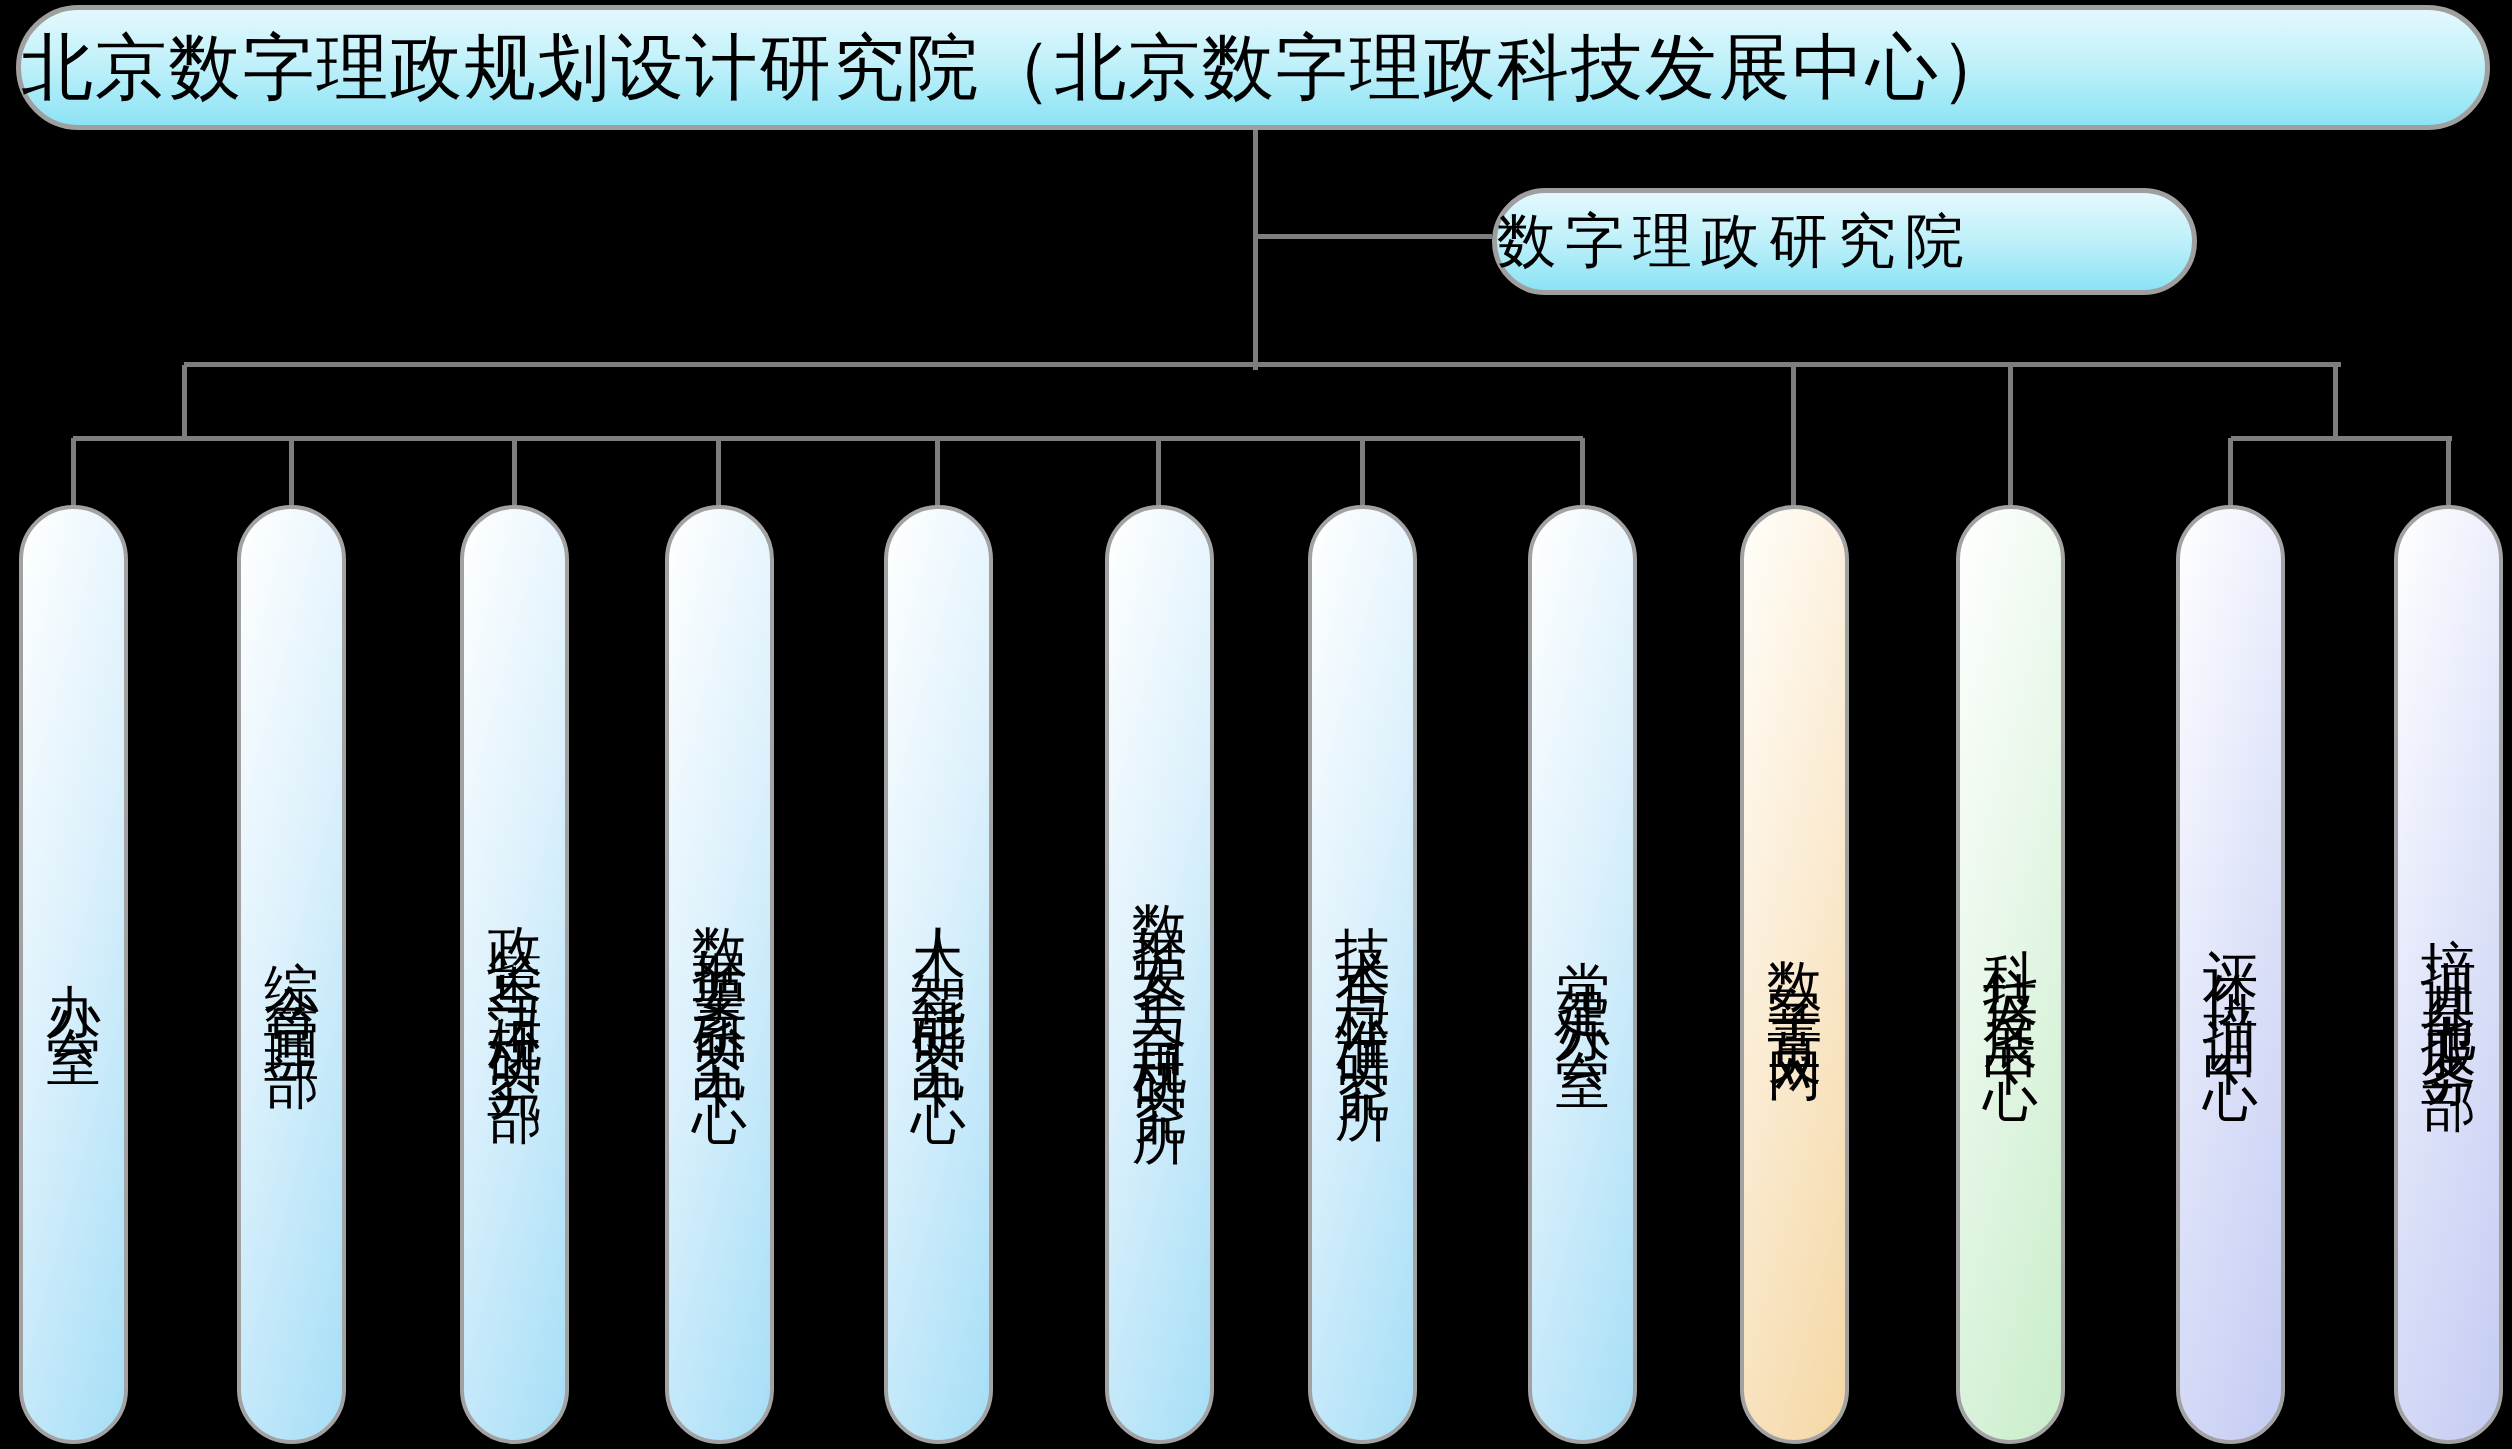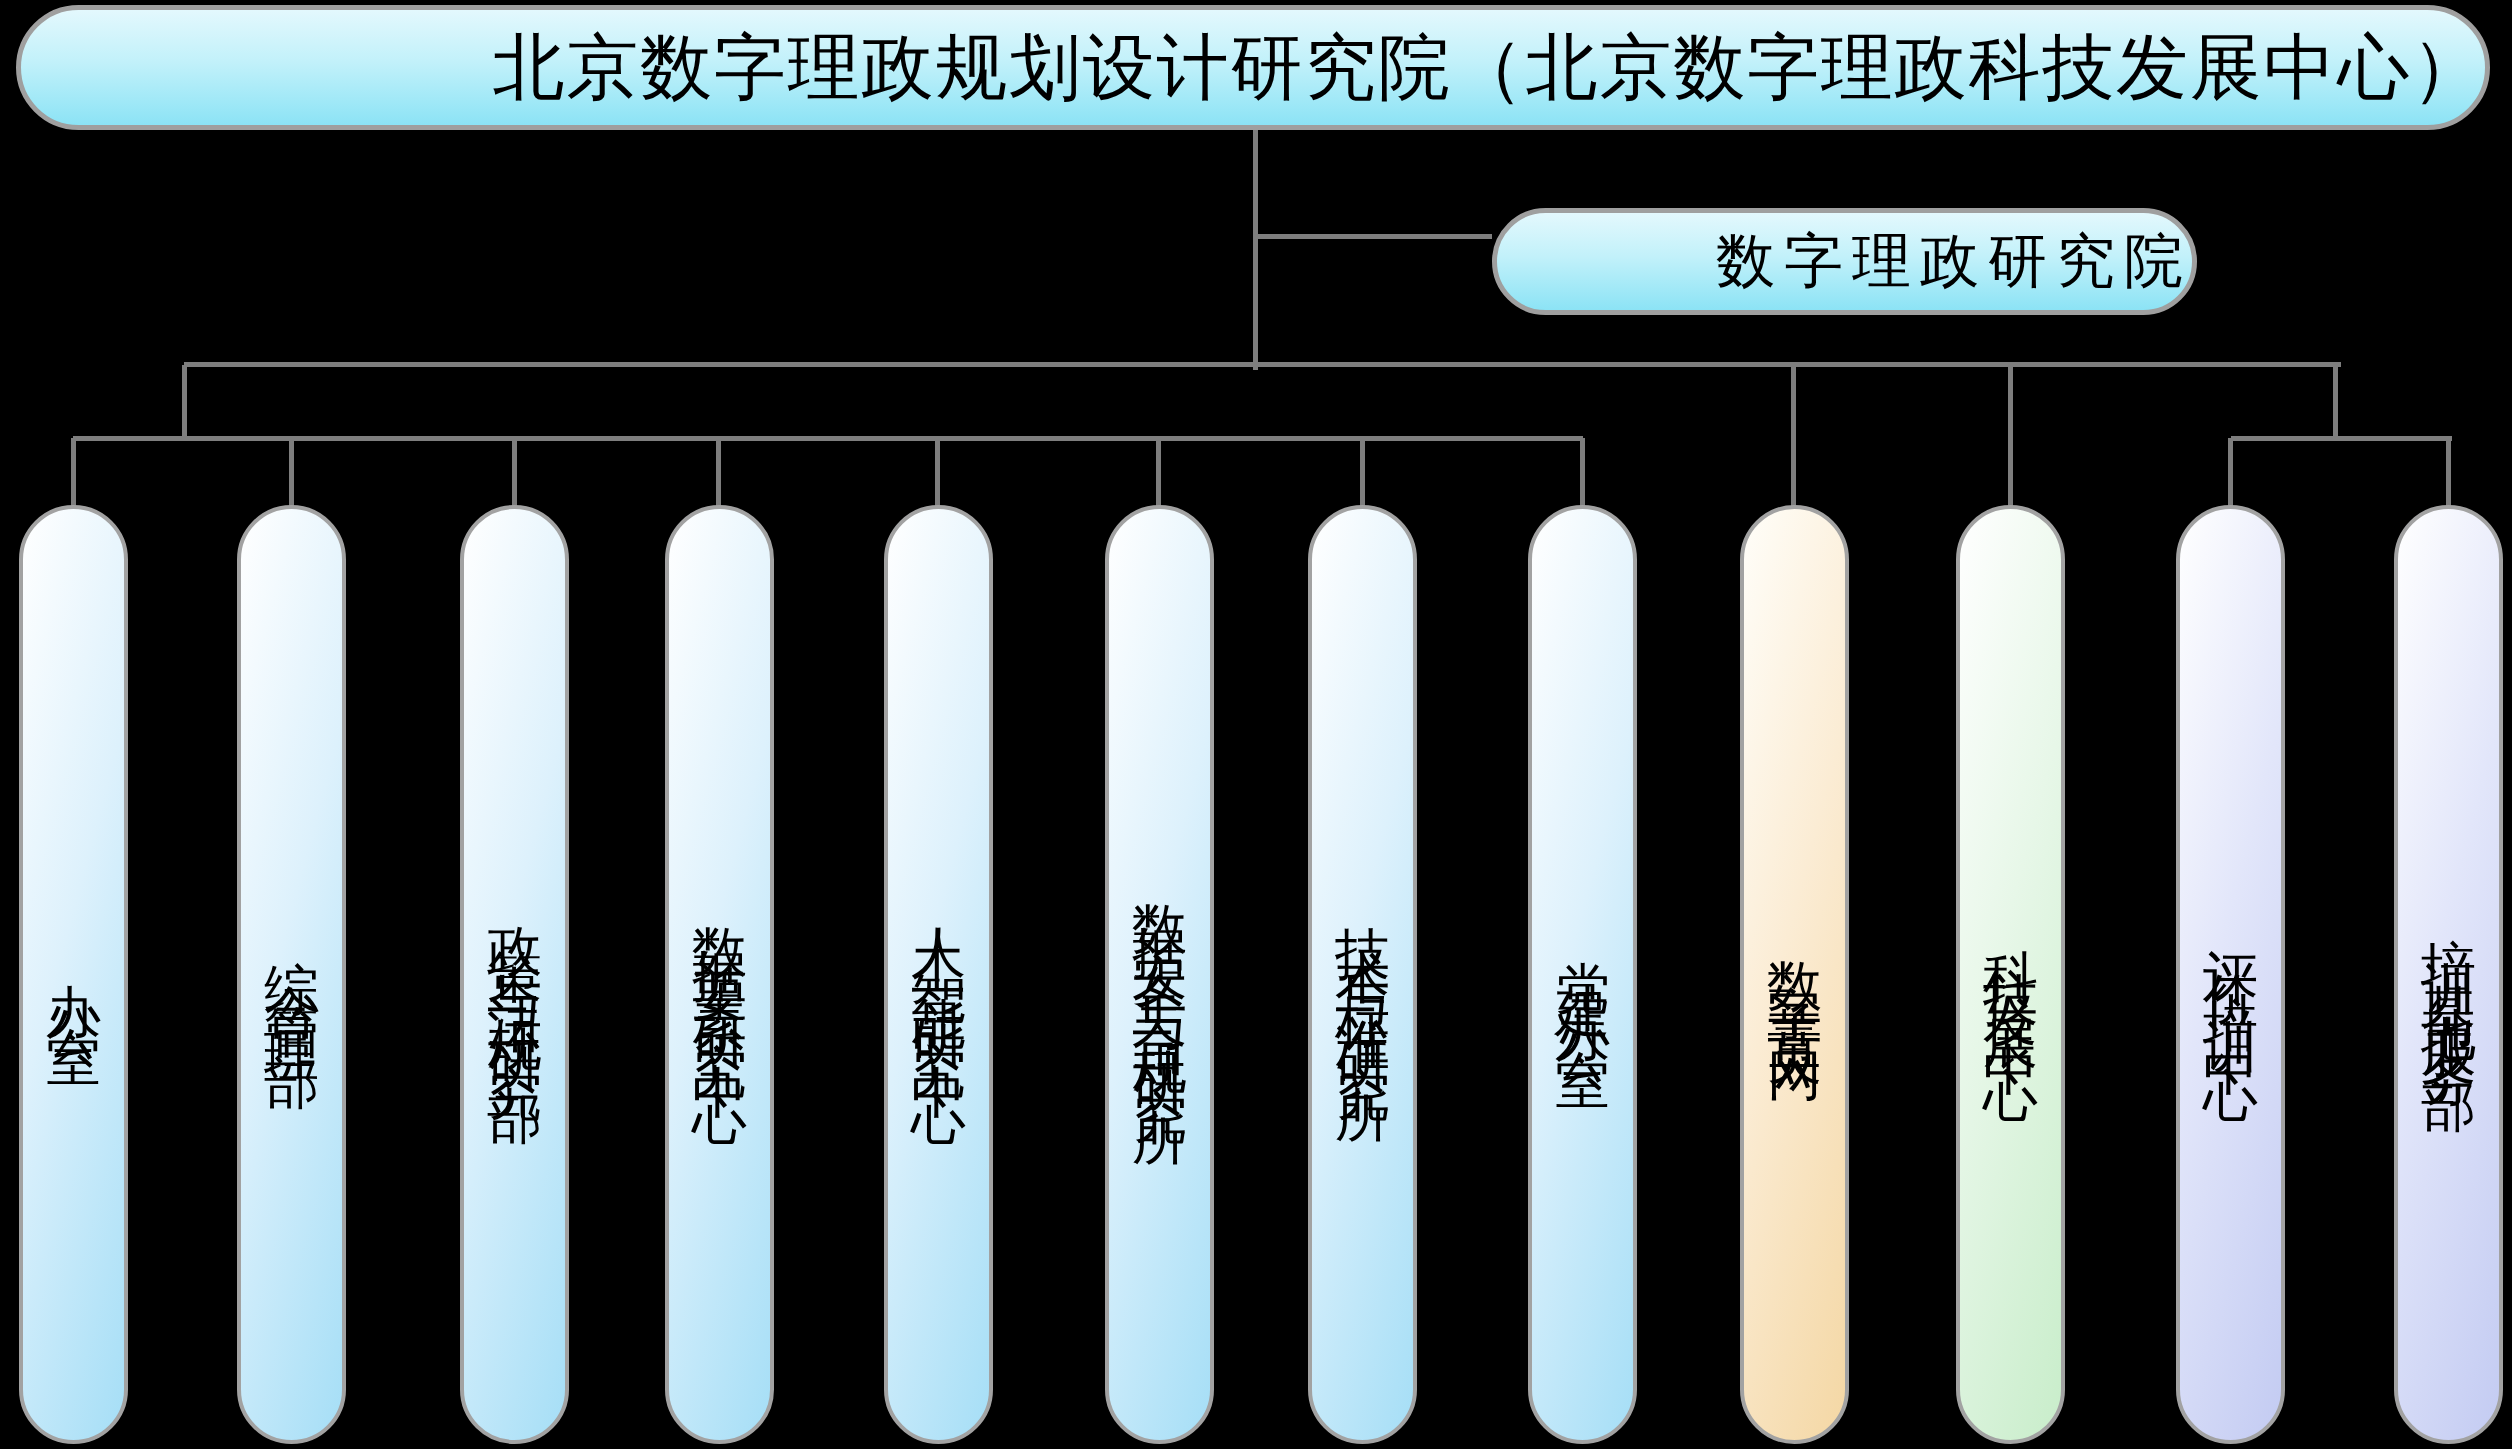--- a/index.html
+++ b/index.html
@@ -25,38 +25,37 @@
   
   .hnode {
     position: absolute;
     box-sizing: border-box;
     border: 5.4px solid var(--node-border, #9f9f9f);
     border-radius: 64px;
     background: linear-gradient(to bottom,
        #e3f8fd 0%, #c2f1fa 45%, #8ce3f5 100%);
     display: flex;
     align-items: center;
-    justify-content: flex-end;
+    justify-content: flex-start;
     color: #000;
   }
   #root-node {
     left: 16px; top: 5.4px;
     width: 2474px; height: 125px;
     font-size: 72px;
     letter-spacing: 1.8px;
     white-space: nowrap;
   }
   #affiliate-node {
     left: 1492px; top: 188px;
     width: 705px; height: 107px;
     border-radius: 54px;
     font-size: 59px;
     letter-spacing: 9px;
     white-space: nowrap;
-    margin-top: 20px;
   }
 
   
   .pill {
     position: absolute;
     top: 505px;
     width: 109px; height: 939px;
     box-sizing: border-box;
     border: 4.5px solid var(--pill-border, #a2a2a2);
     border-radius: 55px;

